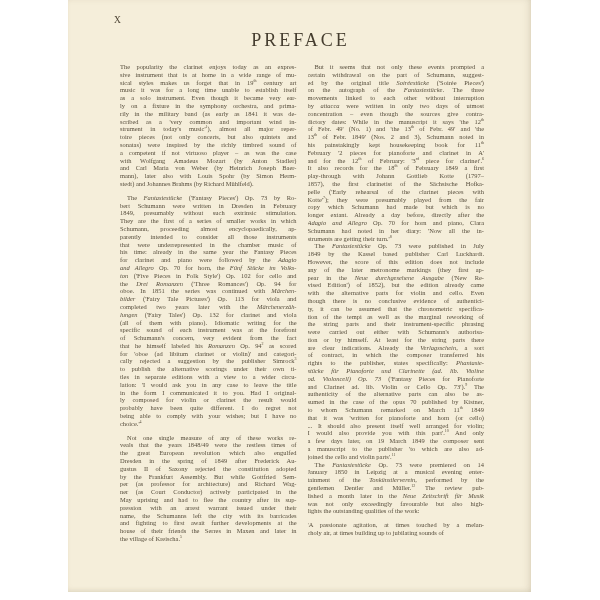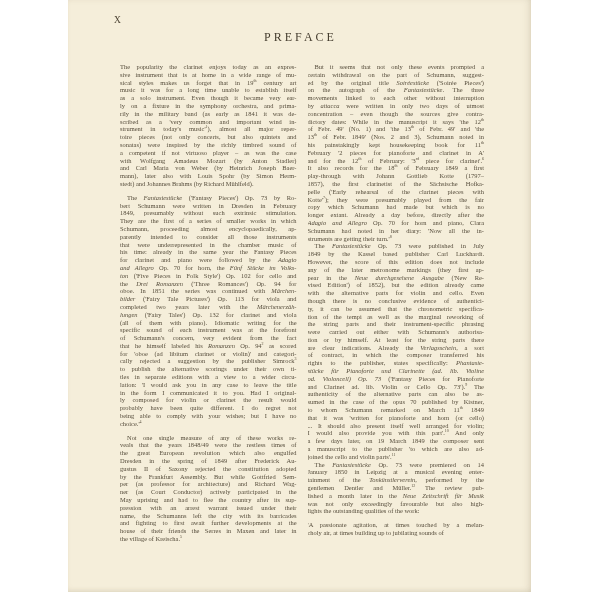--- a/index.html
+++ b/index.html
@@ -34,21 +34,21 @@
     font-size: 9.5px;
     letter-spacing: 0.5px;
     color: #4f4636;
   }
   .title {
     position: absolute;
     left: 52px;
     top: 30px;
     width: 361px;
     text-align: center;
-    font-size: 12px;
+    font-size: 18px;
     letter-spacing: 3px;
     color: #453d2f;
   }
   .columns {
     position: absolute;
     left: 52px;
     top: 63px;
     width: 364px;
     display: flex;
     gap: 11px;

